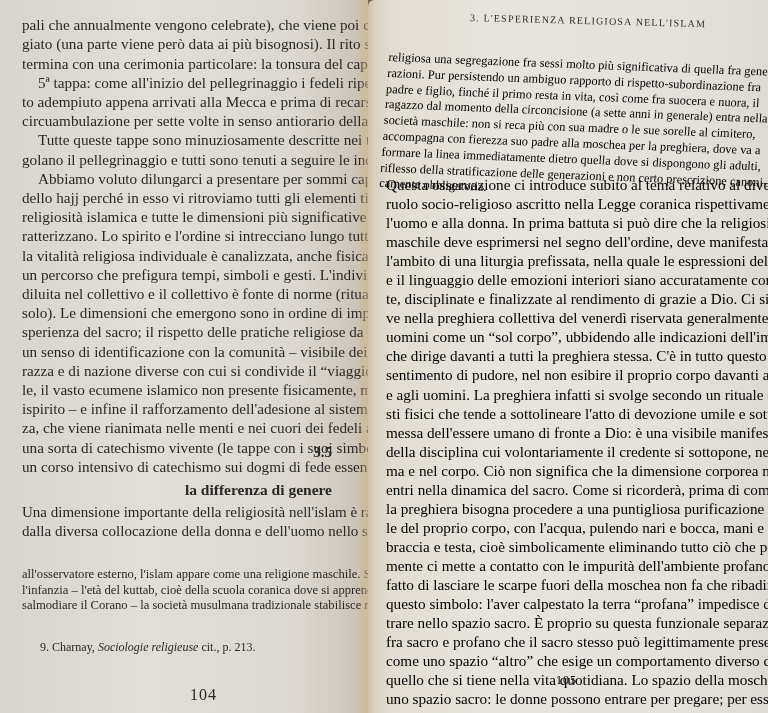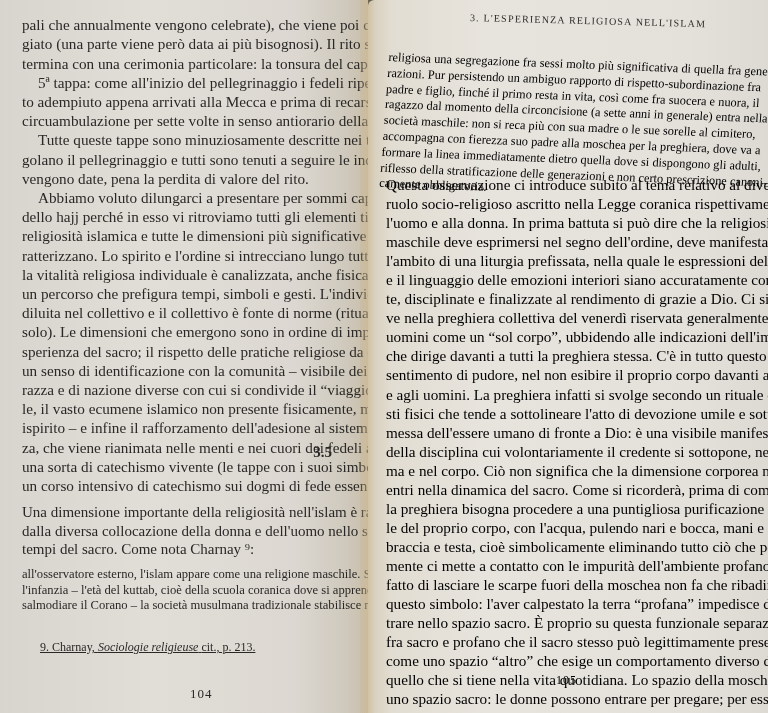--- a/index.html
+++ b/index.html
@@ -96,27 +96,26 @@
     font-size: 12.6px;
     line-height: 15.6px;
   }
   .line { display: block; white-space: nowrap; }
   .footnote {
     position: absolute;
     left: 40px;
     top: 640px;
     font-size: 12px;
     white-space: nowrap;
-    text-decoration: underline;
   }
   .folio-left {
     position: absolute;
     left: 190px;
     top: 686px;
-    font-size: 13px;
+    font-size: 16px;
     letter-spacing: 1px;
   }
 
   
   .running-head {
     position: absolute;
     left: 470px;
     top: 12px;
     font-size: 10px;
     letter-spacing: 1.2px;
@@ -165,45 +164,44 @@
     <div class="left-text">
       <span class="line" style="visibility:hidden">uomini...</span>
       <span class="line">pali che annualmente vengono celebrate), che viene poi cotto e</span>
       <span class="line">giato (una parte viene però data ai più bisognosi). Il rito sacrificale</span>
       <span class="line">termina con una cerimonia particolare: la tonsura del capo (per gli</span>
       <span class="line indent">5ª tappa: come all'inizio del pellegrinaggio i fedeli ripetono quan-</span>
       <span class="line">to adempiuto appena arrivati alla Mecca e prima di recarsi a Mina: la</span>
       <span class="line">circuambulazione per sette volte in senso antiorario della Pietra</span>
       <span class="line indent">Tutte queste tappe sono minuziosamente descritte nei testi che re-</span>
       <span class="line">golano il pellegrinaggio e tutti sono tenuti a seguire le indicazioni che</span>
-      <span class="line">vengono date, pena la perdita di valore del rito.</span>
       <span class="line indent">Abbiamo voluto dilungarci a presentare per sommi capi il rituale</span>
       <span class="line">dello hajj perché in esso vi ritroviamo tutti gli elementi tipici della</span>
       <span class="line">religiosità islamica e tutte le dimensioni più significative che la ca-</span>
       <span class="line">ratterizzano. Lo spirito e l'ordine si intrecciano lungo tutte le tappe:</span>
       <span class="line">la vitalità religiosa individuale è canalizzata, anche fisicamente, in</span>
       <span class="line">un percorso che prefigura tempi, simboli e gesti. L'individualità è</span>
       <span class="line">diluita nel collettivo e il collettivo è fonte di norme (rituali, ma non</span>
       <span class="line">solo). Le dimensioni che emergono sono in ordine di importanza: l'e-</span>
       <span class="line">sperienza del sacro; il rispetto delle pratiche religiose da cui deriva</span>
       <span class="line">un senso di identificazione con la comunità – visibile dei pellegrini di</span>
       <span class="line">razza e di nazione diverse con cui si condivide il “viaggio” e invisibi-</span>
       <span class="line">le, il vasto ecumene islamico non presente fisicamente, ma presente in</span>
       <span class="line">ispirito – e infine il rafforzamento dell'adesione al sistema di creden-</span>
       <span class="line">za, che viene rianimata nelle menti e nei cuori dei fedeli attraverso</span>
       <span class="line">una sorta di catechismo vivente (le tappe con i suoi simboli palesi),</span>
       <span class="line">un corso intensivo di catechismo sui dogmi di fede essenziali.</span>
     </div>
 
     <div class="section-head section-num">3.5</div>
+    <div class="section-head section-title-2">la differenza di genere</div>
 
     <div class="left-para2">
       <span class="line">Una dimensione importante della religiosità nell'islam è rappresentata</span>
       <span class="line">dalla diversa collocazione della donna e dell'uomo nello spazio e nei</span>
-      <span class="line">tempi del sacro. Come nota Charnay ⁹:</span>
     </div>
 
     <div class="left-quote">
       <span class="line">all'osservatore esterno, l'islam appare come una religione maschile. Superata</span>
       <span class="line">l'infanzia – l'età del kuttab, cioè della scuola coranica dove si apprende a</span>
       <span class="line">salmodiare il Corano – la società musulmana tradizionale stabilisce nella vita</span>
     </div>
 
     <div class="footnote">
       <span>9.</span>

